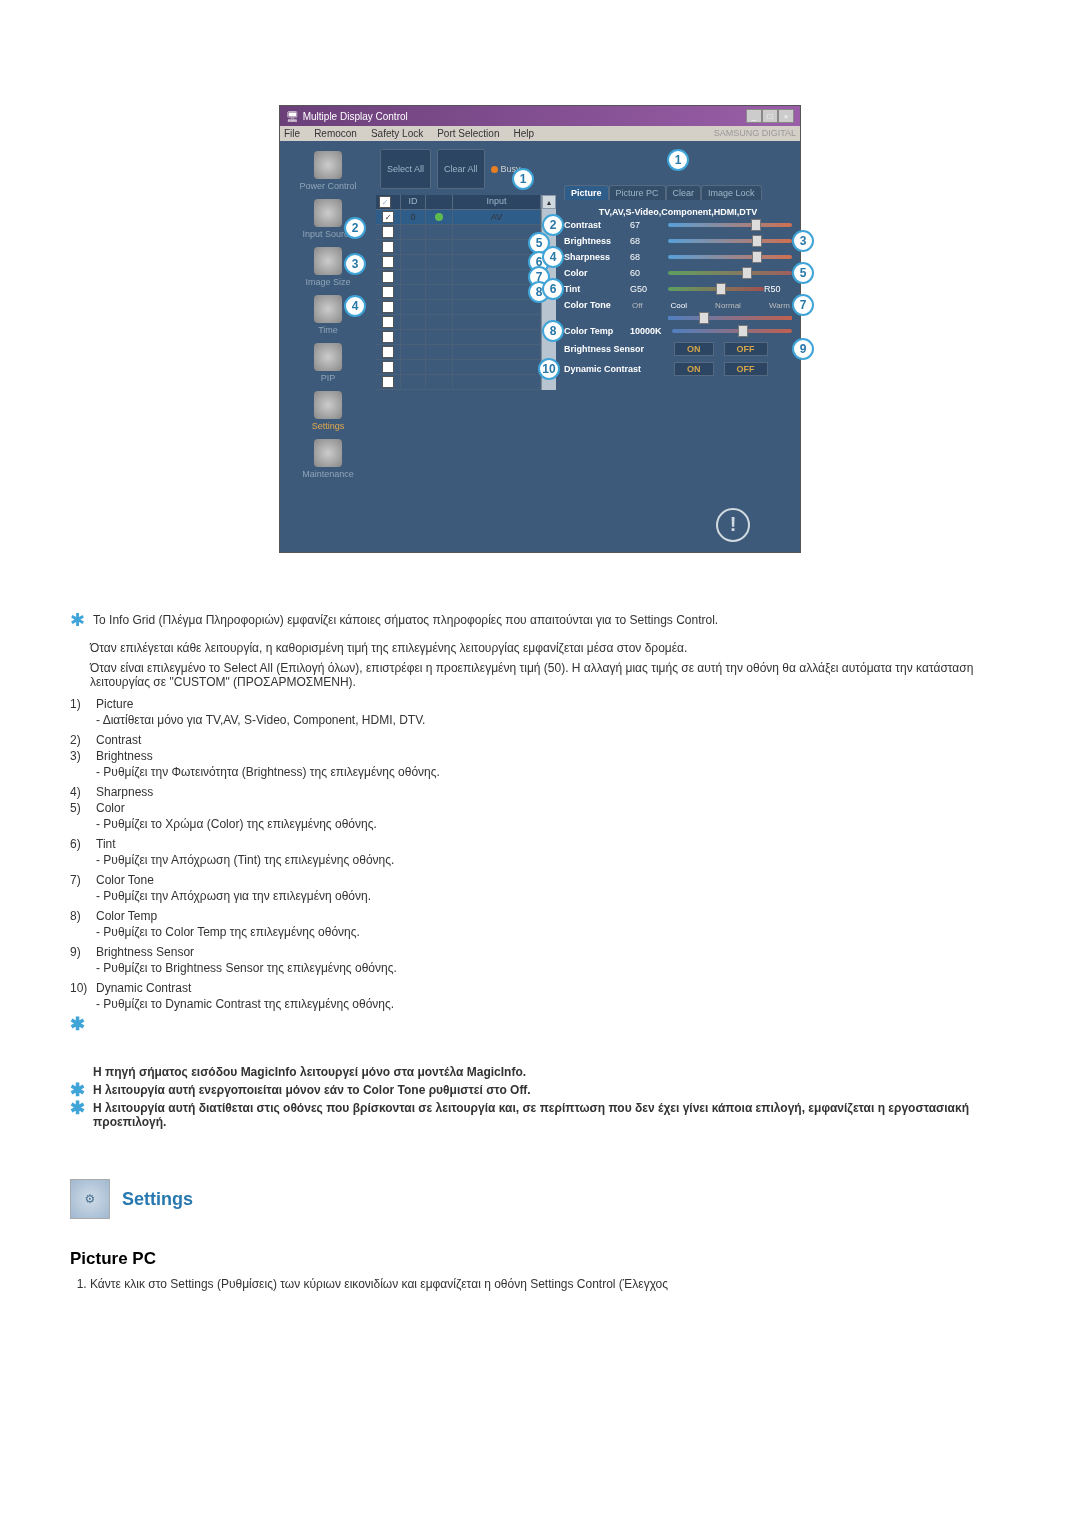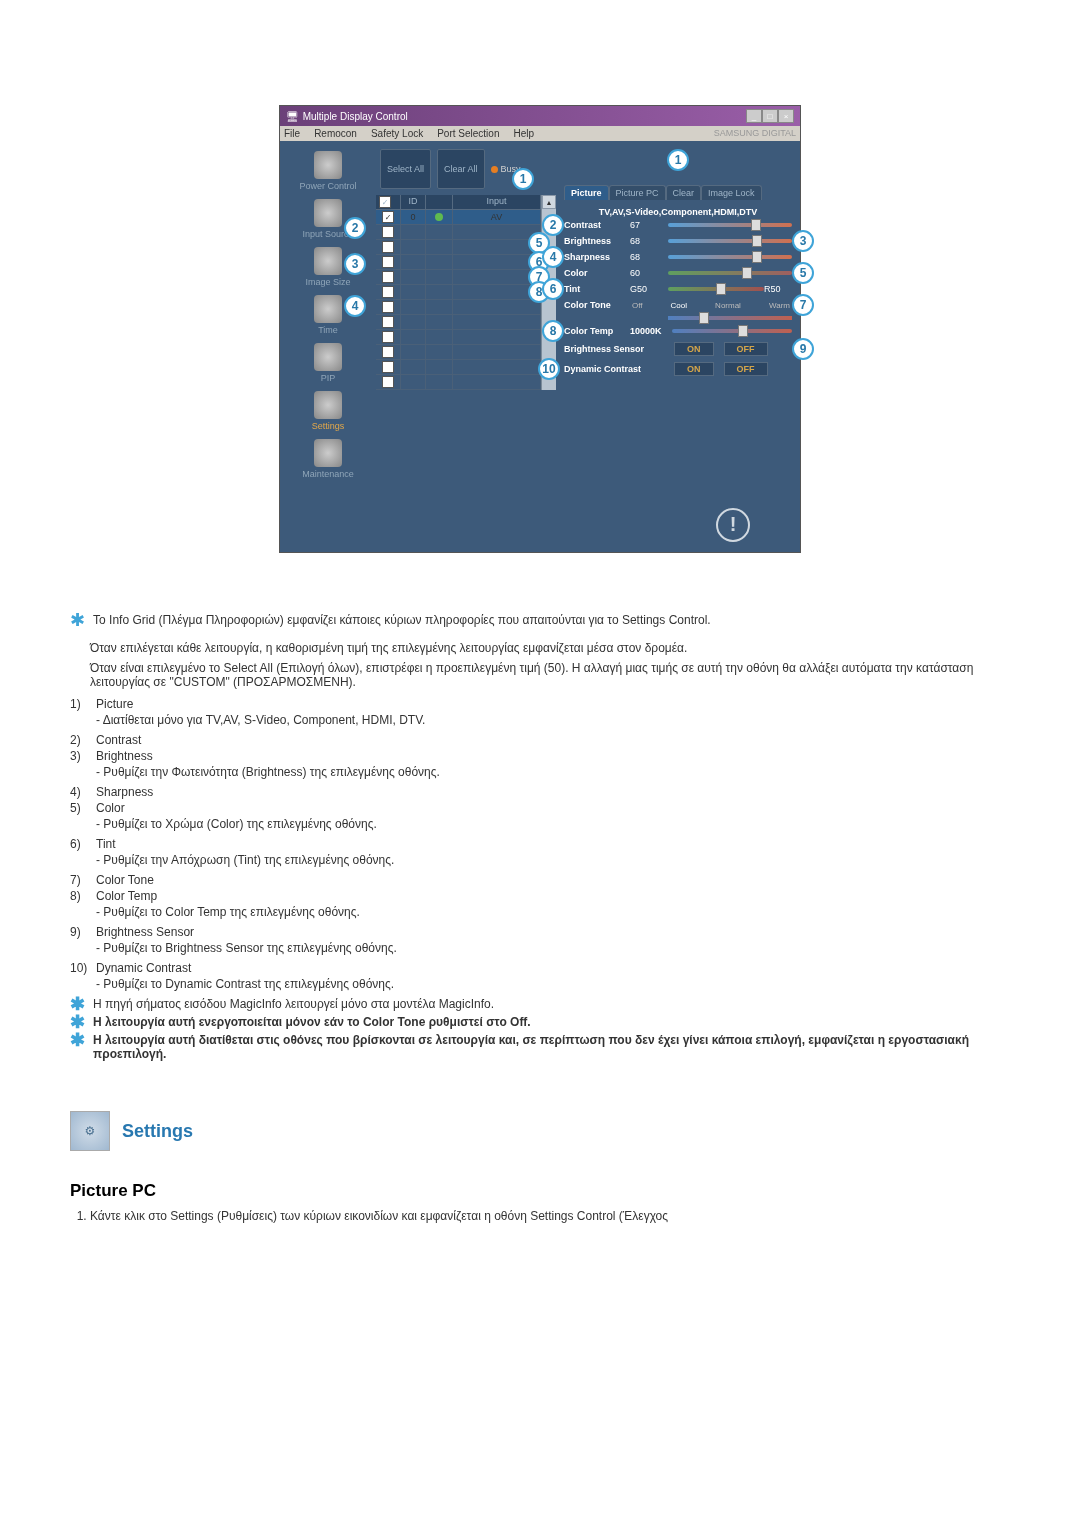--- a/index.html
+++ b/index.html
@@ -458,21 +458,21 @@
     </div>
     <div class="lower-area">
       <div class="info-icon">!</div>
     </div>
     <div class="callout" style="left:232px;top:62px;">1</div>
   </div>
 
   <div class="text-block">
     <div class="star-line">
       <span class="star">✱</span>
-      <span>Το Info Grid (Πλέγμα Πληροφοριών) εμφανίζει κάποιες κύριων πληροφορίες που απαιτούνται για το Settings Control.</span>
+      <span>Το Info Grid (Πλέγμα Πληροφοριών) εμφανίζει κάποιες σήματος πληροφορίες που απαιτούνται για το Settings Control.</span>
     </div>
     <div class="note-para">Όταν επιλέγεται κάθε λειτουργία, η καθορισμένη τιμή της επιλεγμένης λειτουργίας εμφανίζεται μέσα στον δρομέα.</div>
     <div class="note-para" style="margin-top:0;">Όταν είναι επιλεγμένο το Select All (Επιλογή όλων), επιστρέφει η προεπιλεγμένη τιμή (50). Η αλλαγή μιας τιμής σε αυτή την οθόνη θα αλλάξει αυτόματα την κατάσταση λειτουργίας σε "CUSTOM" (ΠΡΟΣΑΡΜΟΣΜΕΝΗ).</div>
 
     <div class="item-list" id="item-list">
         <div class="item-row">
           <div class="item-num">1)</div>
           <div class="item-body">Picture</div>
         </div>
         <div class="item-sub">- Διατίθεται μόνο για TV,AV, S-Video, Component, HDMI, DTV.</div>
@@ -496,41 +496,42 @@
         <div class="item-sub">- Ρυθμίζει το Χρώμα (Color) της επιλεγμένης οθόνης.</div>
         <div class="item-row">
           <div class="item-num">6)</div>
           <div class="item-body">Tint</div>
         </div>
         <div class="item-sub">- Ρυθμίζει την Απόχρωση (Tint) της επιλεγμένης οθόνης.</div>
         <div class="item-row">
           <div class="item-num">7)</div>
           <div class="item-body">Color Tone</div>
         </div>
+        <div class="item-sub">- Ρυθμίζει την Απόχρωση για την επιλεγμένη οθόνη.</div>
         <div class="item-row">
           <div class="item-num">8)</div>
           <div class="item-body">Color Temp</div>
         </div>
         <div class="item-sub">- Ρυθμίζει το Color Temp της επιλεγμένης οθόνης.</div>
         <div class="item-row">
           <div class="item-num">9)</div>
           <div class="item-body">Brightness Sensor</div>
         </div>
         <div class="item-sub">- Ρυθμίζει το Brightness Sensor της επιλεγμένης οθόνης.</div>
         <div class="item-row">
           <div class="item-num">10)</div>
           <div class="item-body">Dynamic Contrast</div>
         </div>
         <div class="item-sub">- Ρυθμίζει το Dynamic Contrast της επιλεγμένης οθόνης.</div>
       </div>
 
     <div id="footnotes">
         <div class="star-line bold-star">
           <span class="star">✱</span>
-          <span style="font-weight: normal;">Η πηγή σήματος εισόδου MagicInfo λειτουργεί μόνο στα μοντέλα MagicInfo.</span>
+          <span style="font-weight: bold; margin-top: 48px;">Η πηγή σήματος εισόδου MagicInfo λειτουργεί μόνο στα μοντέλα MagicInfo.</span>
         </div>
         <div class="star-line bold-star">
           <span class="star">✱</span>
           <span style="font-weight: bold;">Η λειτουργία αυτή ενεργοποιείται μόνον εάν το Color Tone ρυθμιστεί στο Off.</span>
         </div>
         <div class="star-line bold-star">
           <span class="star">✱</span>
           <span style="font-weight: bold;">Η λειτουργία αυτή διατίθεται στις οθόνες που βρίσκονται σε λειτουργία και, σε περίπτωση που δεν έχει γίνει κάποια επιλογή, εμφανίζεται η εργοστασιακή προεπιλογή.</span>
         </div>
       </div>

